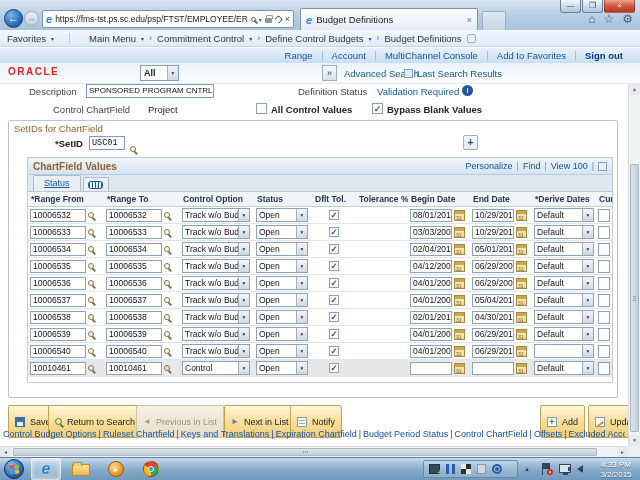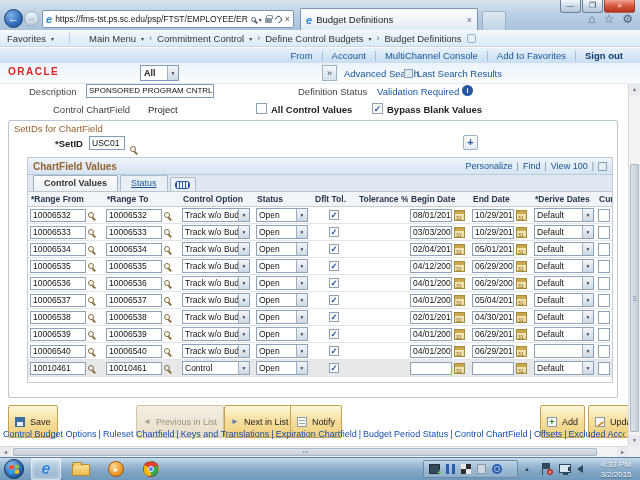--- a/index.html
+++ b/index.html
@@ -273,21 +273,21 @@
   <span class="caret">▾</span>
   <span class="crumb-sep">›</span>
   <span>Define Control Budgets</span>
   <span class="caret">▾</span>
   <span class="crumb-sep">›</span>
   <span>Budget Definitions</span>
   <span class="crumb-edit"></span>
 </div>
 
 <div class="pshdr">
-  <span class="pslink">From</span>
+  <span class="pslink">Range</span>
   <span class="pslink">Account</span>
   <span class="pslink">MultiChannel Console</span>
   <span class="pslink">Add to Favorites</span>
   <span class="pslink signout">Sign out</span>
 </div>
 
 <div class="orarow">
   <span class="oracle-logo">ORACLE</span>
   <span class="scope-box">
     <span class="txt">All</span>
@@ -309,39 +309,38 @@
   <span class="lbl" style="left:53px;top:20px;">Control ChartField</span>
   <span class="lbl" style="left:148px;top:20px;color:#222;">Project</span>
   <span class="cb" style="left:256px;top:19px;"></span>
   <span class="lbl blbl" style="left:271px;top:20px;">All Control Values</span>
   <span class="cb" style="left:372px;top:19px;">✓</span>
   <span class="lbl blbl" style="left:387px;top:20px;">Bypass Blank Values</span>
 
   <div class="groupbox">
     <span class="group-label">SetIDs for ChartField</span>
     <span class="lbl blbl" style="left:46px;top:17px;">*SetID</span>
-    <span class="inpbox" style="left:80px;top:15px;width:36px;height:14px;font-size:8.5px;">USC01</span>
+    <span class="inpbox" style="left:80px;top:15px;width:36px;height:14px;font-size:8.5px;font-family:Liberation Mono, monospace;">USC01</span>
     <span class="magbtn abs" style="left:121px;top:17px;"></span>
     <span class="addbtn">+</span>
 
     <div class="grid">
       <div class="grid-hdr">
         <span class="grid-title">ChartField Values</span>
         <span class="grid-links">
           <span>Personalize</span>
           <span class="sep">|</span>
           <span>Find</span>
           <span class="sep">|</span>
           <span>View 100</span>
           <span class="sep">|</span>
           <span class="xls-ic"></span>
         </span>
       </div>
       <div class="gtabs">
-        <span class="gtab-active">Control Values</span>
         <span class="gtab-link"><span>Status</span></span>
         <span class="gtab-icon">
             <span></span>
           </span>
       </div>
       <div class="thead">
           <div class="th c0">*Range From</div>
           <div class="th c1">*Range To</div>
           <div class="th c2">Control Option</div>
           <div class="th c3">Status</div>
@@ -784,20 +783,24 @@
             </div>
           </div>
         </div>
     </div>
   </div>
 
   <div class="psbtn" style="left:8px;top:321px;">
     <span class="bi bi-save"></span>
     <span>Save</span>
   </div>
+  <div class="psbtn" style="left:48px;top:321px;">
+    <span class="bi-ret"></span>
+    <span>Return to Search</span>
+  </div>
   <div class="psbtn disabled" style="left:136px;top:321px;">
     <span class="bi-arrow">◄</span>
     <span>Previous in List</span>
   </div>
   <div class="psbtn" style="left:224px;top:321px;">
     <span class="bi-arrow">►</span>
     <span>Next in List</span>
   </div>
   <div class="psbtn" style="left:290px;top:321px;">
     <span class="bi bi-notify"></span>

